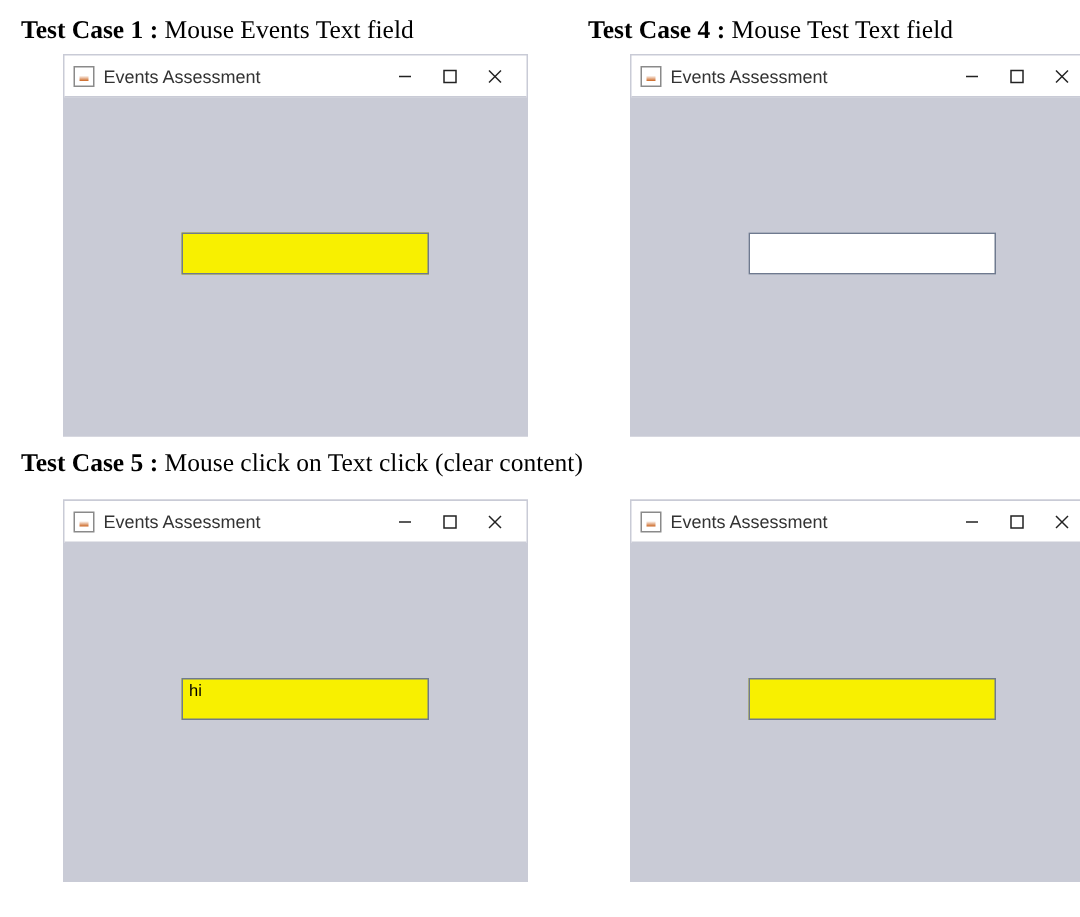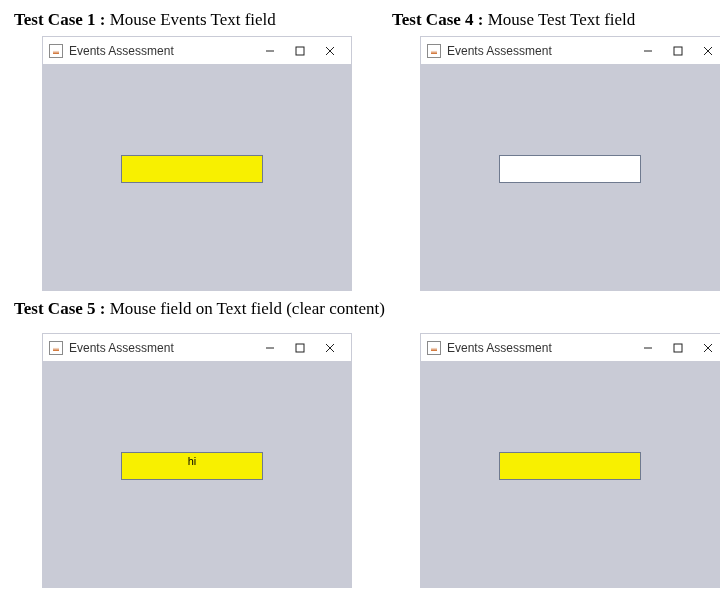--- a/index.html
+++ b/index.html
@@ -28,21 +28,20 @@
     }
     .case-heading.span2 {
       grid-column: 1 / span 2;
     }
     .window {
       border: 1px solid #c9cbd6;
       width: 310px;
       height: 255px;
       background: #c9cbd6;
       margin-left: 28px;
-      text-align: center;
     }
     .titlebar {
       display: flex;
       align-items: center;
       height: 28px;
       background: #fff;
       border-bottom: 1px solid #c9cbd6;
       padding: 0 6px;
       font-family: "Segoe UI", Arial, sans-serif;
       font-size: 12px;
@@ -88,21 +87,21 @@
     .client-area {
       width: 100%;
       height: calc(100% - 28px);
       background: #c9cbd6;
       position: relative;
     }
     .textfield {
       position: absolute;
       left: 78px;
       top: 90px;
-      width: 142px;
+      width: 165px;
       height: 28px;
       border: 1px solid #6f7a8f;
       padding: 2px 4px;
       font-family: Arial, sans-serif;
       font-size: 11px;
       color: #000;
     }
     .textfield.yellow {
       background: #f8f000;
     }
@@ -180,21 +179,21 @@
             </svg>
           </div>
       </div>
       <div class="client-area">
         <div class="textfield white"></div>
       </div>
     </div>
   </div>
 
   <div class="case-heading span2">
-    <span class="bold">Test Case 5 :</span><span> Mouse field on Text field (clear content)</span>
+    <span class="bold">Test Case 5 :</span><span> Mouse click on Text click (clear content)</span>
   </div>
 
   <div class="cell">
     <div class="window">
       <div class="titlebar">
         <div class="title-icon">
             <div class="bar"></div>
           </div>
         <div class="window-title">Events Assessment</div>
         <div class="title-spacer"></div>

